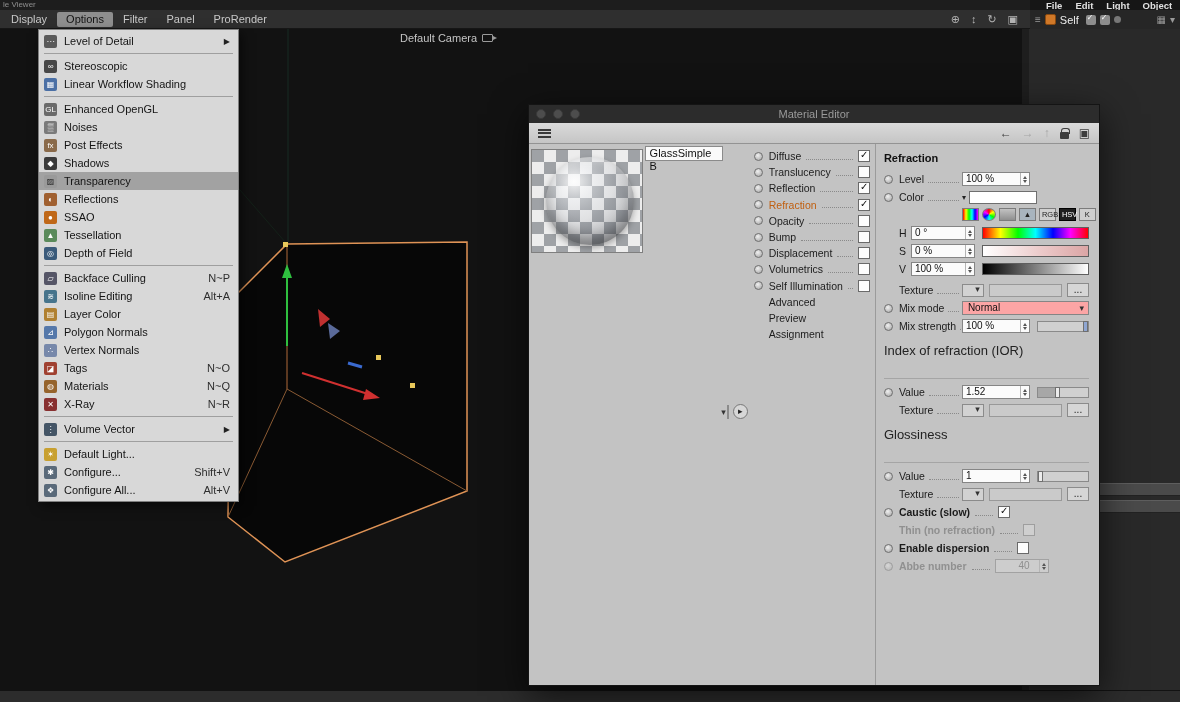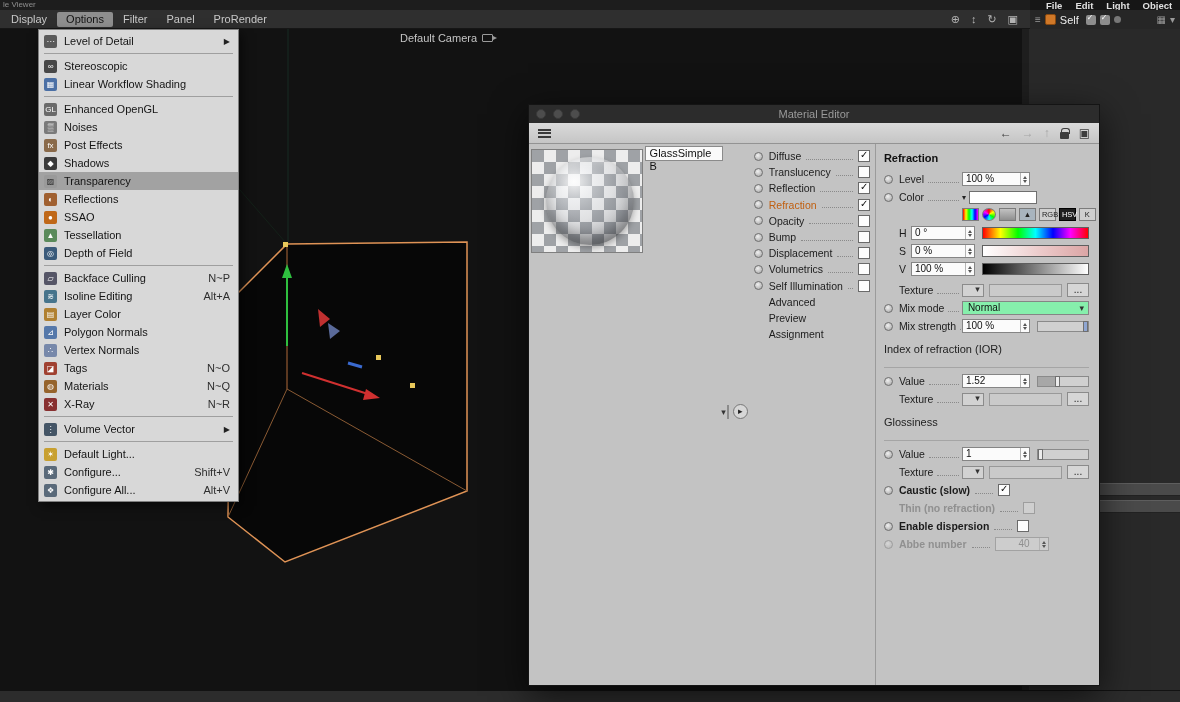--- a/index.html
+++ b/index.html
@@ -156,30 +156,30 @@
   .chip-color-wheel-icon { background:conic-gradient(#f00,#ff0,#0f0,#0ff,#00f,#f0f,#f00); border-radius:50%; min-width:14px; }
   .chip-grayscale-icon { background:linear-gradient(#c2c2c2,#8f8f8f); }
   .chip-image-icon { background:#a8b4be; }
   .eyedropper { margin-left:26px; font-size:13px; color:#222; }
 
   .mini-dd { width:22px; height:13px; background:#d2d2d2; border:1px solid #8b8b8b; position:relative; flex:0 0 22px; }
   .mini-dd::after { content:"▾"; position:absolute; right:3px; top:-1px; font-size:9px; color:#333; }
   .tex-field { flex:1; height:13px; background:#cacaca; border:1px solid #999; margin:0 5px; }
   .dots-btn { flex:0 0 22px; height:14px; background:#d6d6d6; border:1px solid #8b8b8b;
     font-size:10px; line-height:11px; text-align:center; color:#222; }
-  .wide-dd { flex:1; height:14px; background:#86efac; border:1px solid #858585; position:relative;
+  .wide-dd { flex:1; height:14px; background:#fca5a5; border:1px solid #858585; position:relative;
     font-size:10px; line-height:12px; padding-left:5px; color:#111; }
   .wide-dd::after { content:"▾"; position:absolute; right:4px; top:0; font-size:9px; color:#333; }
 
   .slider { flex:1; height:11px; border:1px solid #8a8a8a; background:#d0d0d0; margin-left:7px; position:relative; }
   .slider .fill { position:absolute; left:0; top:0; bottom:0; background:#a7a7a7; }
   .slider .handle { position:absolute; top:-1px; bottom:-1px; width:5px; background:#ececec; border:1px solid #6f6f6f; }
   .slider .handle.blue { background:#8fa6d2; }
 
-  .sect { margin:9px 0 5px 0; padding-bottom:12px; border-bottom:1px solid #a5a5a5; font-size:11px; color:#222; }
+  .sect { margin:9px 0 5px 0; padding-bottom:20px; border-bottom:1px solid #a5a5a5; font-size:13px; color:#222; }
   .prow.disabled .lt { color:#909090; }
   .prow.disabled .adot { opacity:.45; }
 </style>
 </head>
 <body>
 
 <div id="top-strip" class="abs">
   <span>le Viewer</span>
 </div>
 <div id="tr-menubar" class="abs">

